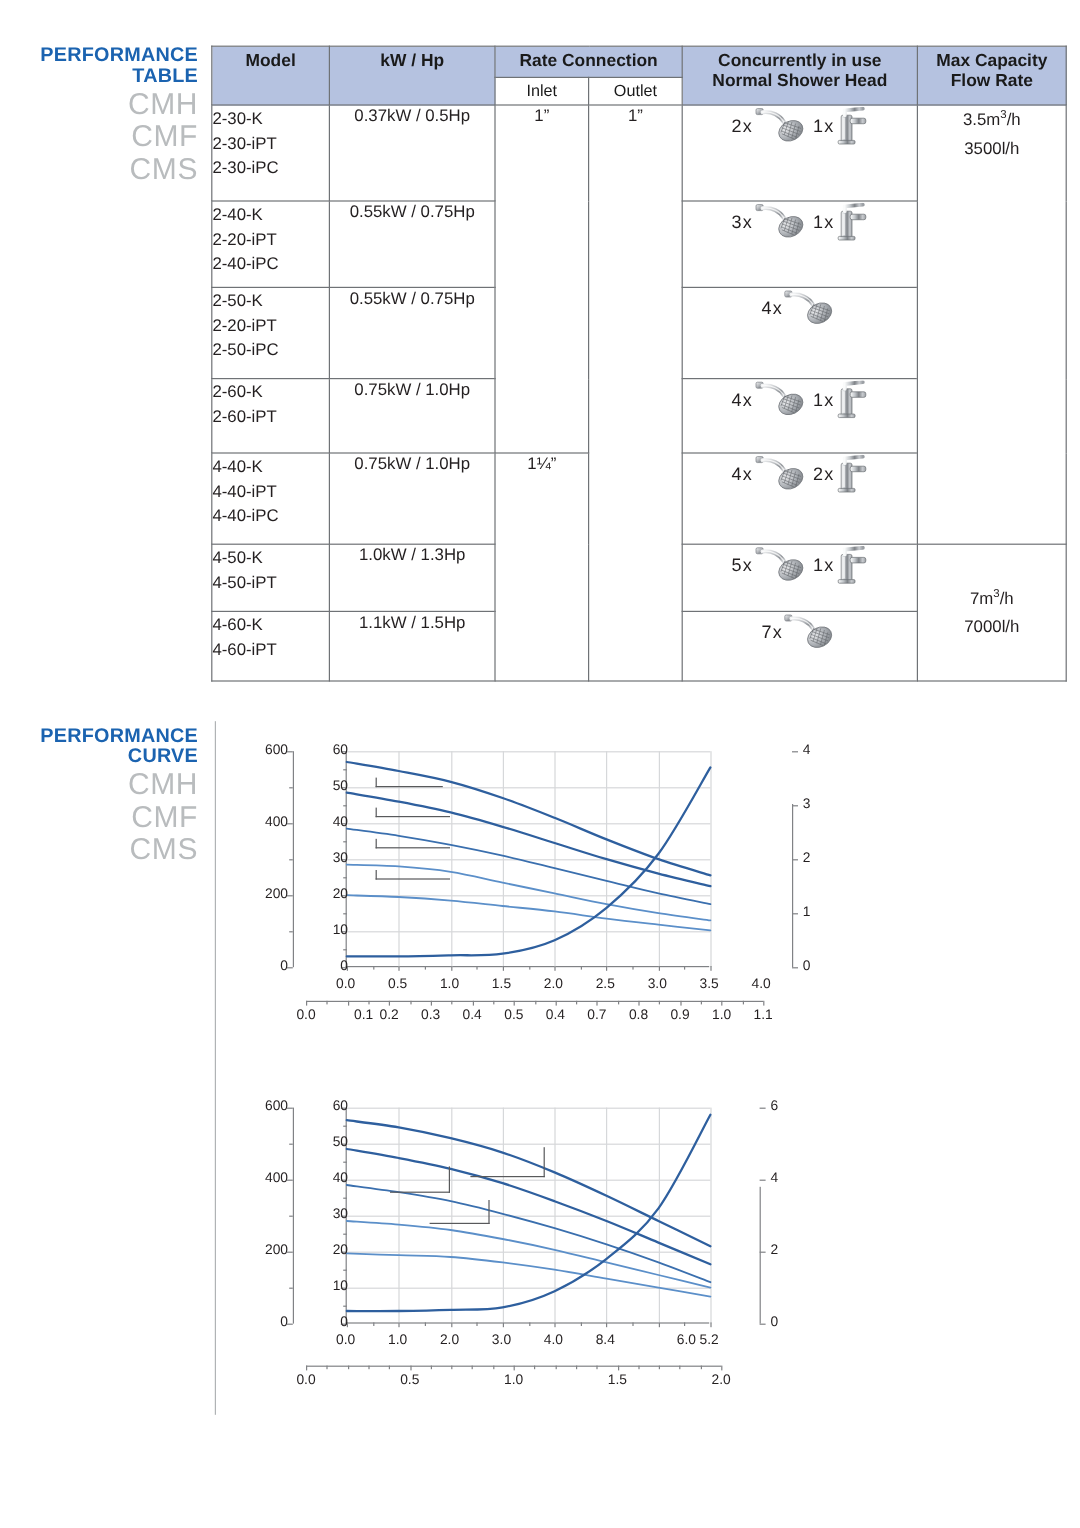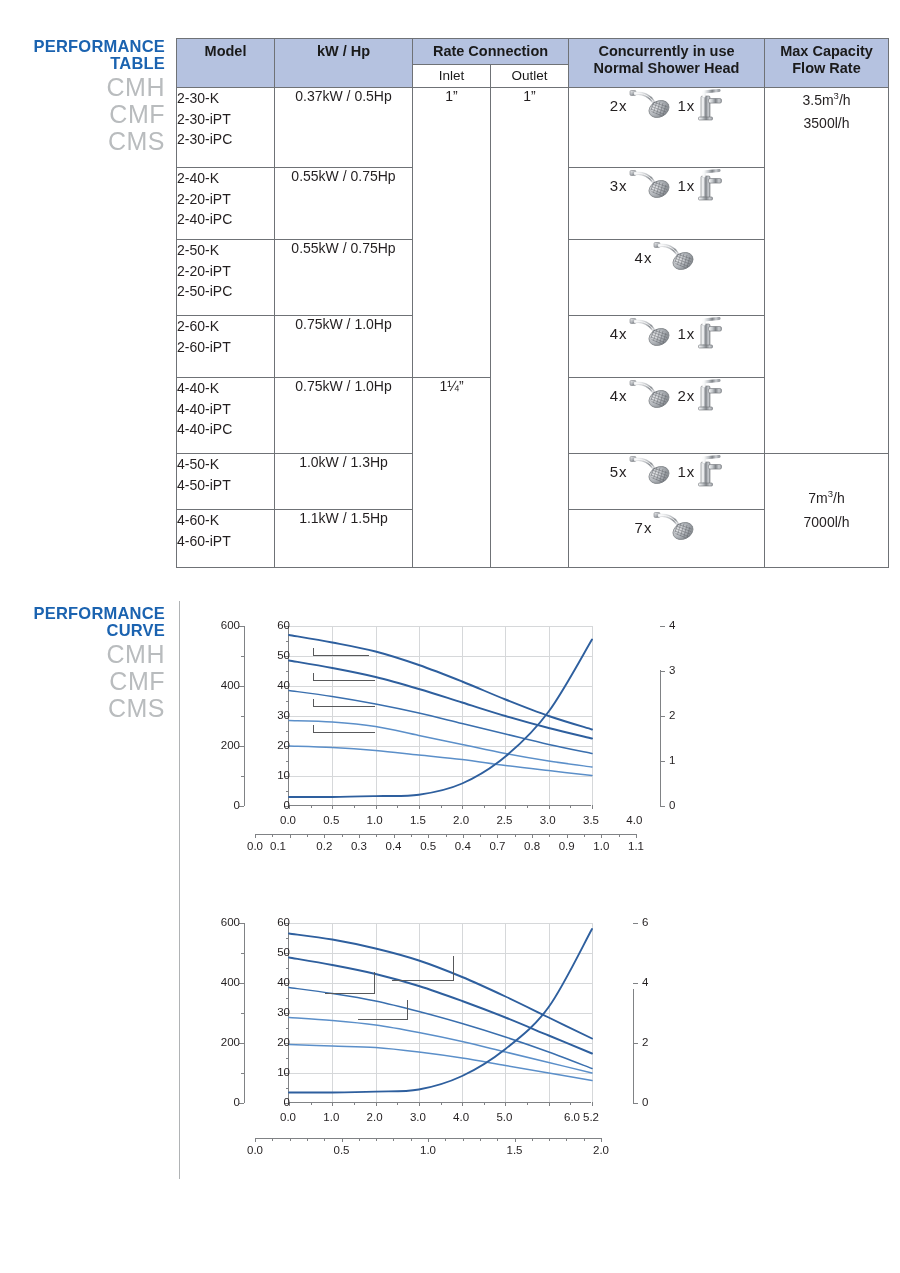--- a/index.html
+++ b/index.html
@@ -676,21 +676,21 @@
       <div class="st" style="left: 155.8px; height: 3px;"></div>
       <div class="st" style="left: 190.5px; height: 3px;"></div>
       <div class="st" style="left: 225.1px; height: 3px;"></div>
       <div class="st" style="left: 259.7px; height: 3px;"></div>
       <div class="st" style="left: 294.4px; height: 3px;"></div>
       <div class="st" style="left: 329px; height: 3px;"></div>
       <div class="st" style="left: 363.6px; height: 3px;"></div>
       <div class="st" style="left: 0px;"></div>
       <div class="sl" style="left: 0px;">0.0</div>
       <div class="st" style="left: 34.6px;"></div>
-      <div class="sl" style="left: 23px;">0.1</div>
+      <div class="sl" style="left: 48px;">0.1</div>
       <div class="st" style="left: 69.3px;"></div>
       <div class="sl" style="left: 69.3px;">0.2</div>
       <div class="st" style="left: 103.9px;"></div>
       <div class="sl" style="left: 103.9px;">0.3</div>
       <div class="st" style="left: 138.5px;"></div>
       <div class="sl" style="left: 138.5px;">0.4</div>
       <div class="st" style="left: 173.2px;"></div>
       <div class="sl" style="left: 173.2px;">0.5</div>
       <div class="st" style="left: 207.8px;"></div>
       <div class="sl" style="left: 207.8px;">0.4</div>
@@ -778,21 +778,21 @@
     <div style="position: absolute; left: 241px; top: 188px; width: 3px; height: 1px; background: rgb(128, 130, 133);"></div>
     <div style="position: absolute; left: 241px; top: 128px; width: 3px; height: 1px; background: rgb(128, 130, 133);"></div>
     <div style="position: absolute; left: 241px; top: 68px; width: 3px; height: 1px; background: rgb(128, 130, 133);"></div>
     <div class="axtitle" style="left: 208px; top: 8px; width: 34px;"><span></span><br><span></span></div>
     <div class="axtitle" style="left: 270px; top: 8px; width: 22px;"><span></span><br><span></span></div>
     <div class="axlabel" style="left: 288px; top: 226px; transform: translateX(-50%);">0.0</div>
     <div class="axlabel" style="left: 331.3px; top: 226px; transform: translateX(-50%);">1.0</div>
     <div class="axlabel" style="left: 374.6px; top: 226px; transform: translateX(-50%);">2.0</div>
     <div class="axlabel" style="left: 417.9px; top: 226px; transform: translateX(-50%);">3.0</div>
     <div class="axlabel" style="left: 461.1px; top: 226px; transform: translateX(-50%);">4.0</div>
-    <div class="axlabel" style="left: 504.4px; top: 226px; transform: translateX(-50%);">5.0</div>
+    <div class="axlabel" style="left: 504.4px; top: 226px; transform: translateX(-50%);">8.4</div>
     <div class="axlabel" style="left: 526px; top: 226px; transform: translateX(-50%); margin-left: 46px;">6.0</div>
     <div class="axlabel" style="left: 591px; top: 226px; transform: translateX(-50%);">5.2</div>
     <div class="axlabel" style="left: 604px; top: 226px;"></div>
     <div style="position: absolute; left: 633px; top: 104px; width: 1px; height: 114px; background: rgb(128, 130, 133);"></div>
     <div style="position: absolute; left: 633px; top: 218px; width: 5px; height: 1px; background: rgb(128, 130, 133);"></div>
     <div class="axlabel" style="left: 642px; top: 211px;">0</div>
     <div style="position: absolute; left: 633px; top: 158px; width: 5px; height: 1px; background: rgb(128, 130, 133);"></div>
     <div class="axlabel" style="left: 642px; top: 151px;">2</div>
     <div style="position: absolute; left: 633px; top: 98px; width: 5px; height: 1px; background: rgb(128, 130, 133);"></div>
     <div class="axlabel" style="left: 642px; top: 91px;">4</div>

